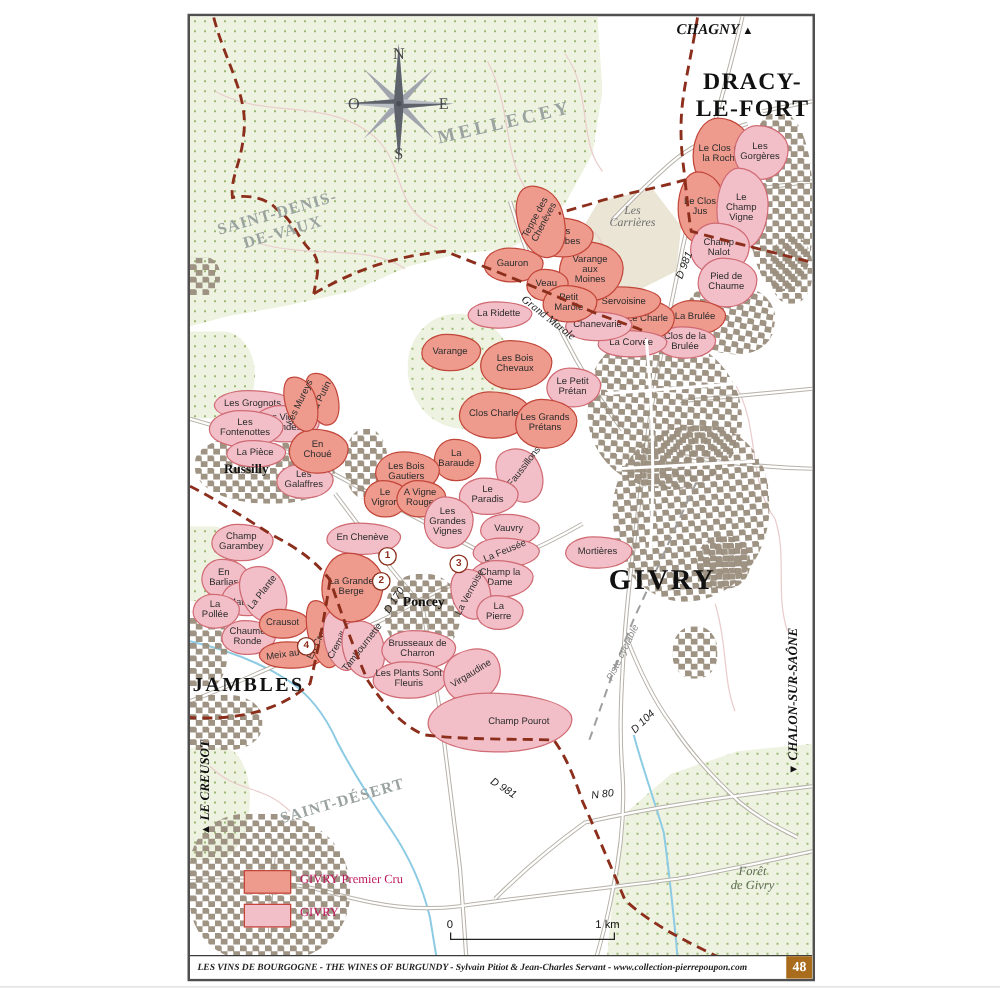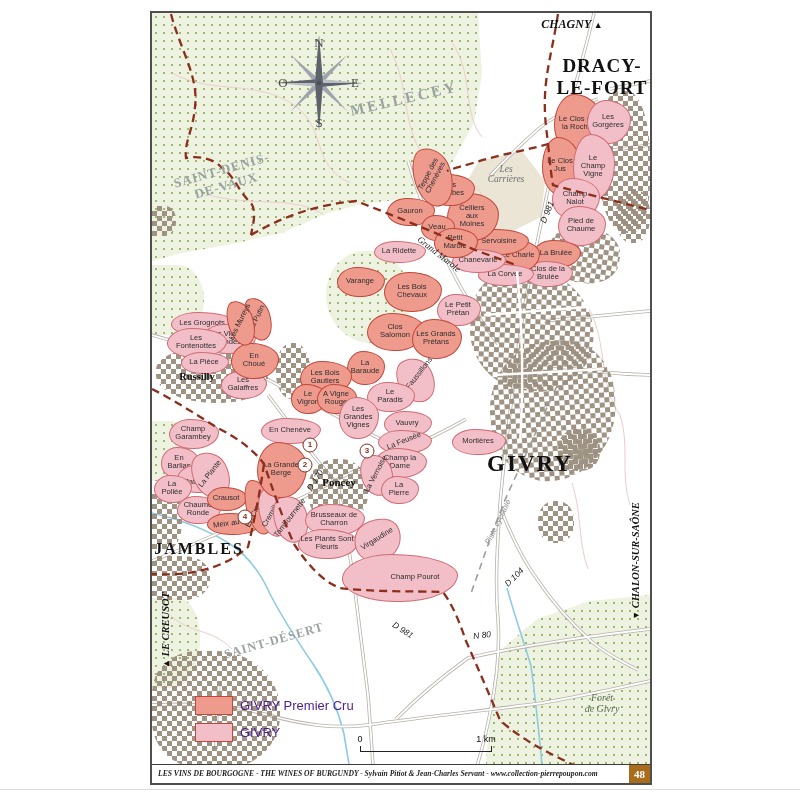--- a/index.html
+++ b/index.html
@@ -41,21 +41,21 @@
           line-height:12px;text-align:center;transform:translate(-50%,-50%);}
   
   .edge{position:absolute;font-family:"Liberation Serif",serif;font-weight:bold;font-style:italic;
         color:#111;white-space:nowrap;transform:translate(-50%,-50%);}
   .edge .arr{font-style:normal;font-size:9px;}
   
   .refs{position:absolute;left:385px;top:488px;font-size:9px;color:#111;line-height:12px;}
   .refs .row{white-space:nowrap;}
   
   .lgd-box{position:absolute;width:36px;height:17px;border:1px solid #c2473a;}
-  .lgd-lab{position:absolute;font-size:13px;color:#4c1d95;white-space:nowrap;}
+  .lgd-lab{position:absolute;font-size:10px;color:#be185d;white-space:nowrap;font-family:Liberation Serif, serif;}
   
   .scale-line{position:absolute;left:208px;top:733px;width:130px;height:5px;
               border-bottom:1.4px solid #222;border-left:1.4px solid #222;border-right:1.4px solid #222;}
   .scale-num{position:absolute;font-size:9px;color:#111;transform:translate(-50%,-100%);}
   
   .cmp{position:absolute;transform:translate(-50%,-50%);font-family:"Liberation Serif",serif;
        font-size:13px;color:#4a4a4a;}
   
   .footer{position:absolute;left:0;bottom:0;width:498px;height:18px;background:#fff;
           border-top:1.2px solid #3c3c3c;}
@@ -171,41 +171,41 @@
         <div class="plabel" style="left: 396px; top: 260px; width: 44px; transform: translate(-50%, -50%);">Clos de la Brulée</div>
         <div class="parcel pc" style="left: 346px; top: 227px; width: 40px; height: 30px; border-radius: 42% 58% 50% 46% / 52% 44% 56% 48%;"></div>
         <div class="plabel" style="left: 366px; top: 242px; width: 34px; transform: translate(-50%, -50%);">Le Charle</div>
         <div class="parcel vg" style="left: 326px; top: 251px; width: 54px; height: 20px; border-radius: 42% 58% 50% 46% / 52% 44% 56% 48%;"></div>
         <div class="plabel nowrap" style="left: 353px; top: 261px; width: auto; transform: translate(-50%, -50%);">La Corvée</div>
         <div class="parcel pc" style="left: 319px; top: 216px; width: 56px; height: 24px; border-radius: 42% 58% 50% 46% / 52% 44% 56% 48%;"></div>
         <div class="plabel nowrap" style="left: 347px; top: 228px; width: auto; transform: translate(-50%, -50%);">Servoisine</div>
         <div class="parcel vg" style="left: 300px; top: 236px; width: 52px; height: 22px; border-radius: 42% 58% 50% 46% / 52% 44% 56% 48%;"></div>
         <div class="plabel nowrap" style="left: 326px; top: 247px; width: auto; transform: translate(-50%, -50%);">Chanevarie</div>
         <div class="parcel pc" style="left: 295px; top: 180px; width: 50px; height: 46px; border-radius: 42% 58% 50% 46% / 52% 44% 56% 48%;"></div>
-        <div class="plabel" style="left: 320px; top: 203px; width: 34px; transform: translate(-50%, -50%);">Celliers aux Moines</div>
+        <div class="plabel" style="left: 320px; top: 203px; width: 34px; transform: translate(-50%, -50%);">Varange aux Moines</div>
         <div class="parcel pc" style="left: 275px; top: 161px; width: 46px; height: 30px; border-radius: 42% 58% 50% 46% / 52% 44% 56% 48%;"></div>
         <div class="plabel" style="left: 298px; top: 176px; width: 38px; transform: translate(-50%, -50%);">Les Combes</div>
         <div class="parcel pc" style="left: 262px; top: 134px; width: 36px; height: 58px; border-radius: 42% 58% 50% 46% / 52% 44% 56% 48%; transform: rotate(-18deg);"></div>
         <div class="plabel" style="left: 280px; top: 163px; width: 58px; transform: translate(-50%, -50%) rotate(-62deg);">Teppe des Chenèves</div>
         <div class="parcel pc" style="left: 235px; top: 185px; width: 46px; height: 26px; border-radius: 42% 58% 50% 46% / 52% 44% 56% 48%;"></div>
         <div class="plabel nowrap" style="left: 258px; top: 198px; width: auto; transform: translate(-50%, -50%);">Gauron</div>
         <div class="parcel pc" style="left: 269px; top: 202px; width: 32px; height: 24px; border-radius: 42% 58% 50% 46% / 52% 44% 56% 48%;"></div>
         <div class="plabel nowrap" style="left: 285px; top: 214px; width: auto; transform: translate(-50%, -50%);">Veau</div>
         <div class="parcel pc" style="left: 282px; top: 215px; width: 42px; height: 28px; border-radius: 42% 58% 50% 46% / 52% 44% 56% 48%;"></div>
         <div class="plabel" style="left: 303px; top: 229px; width: 32px; transform: translate(-50%, -50%);">Petit Marole</div>
         <div class="parcel vg" style="left: 222px; top: 228px; width: 50px; height: 20px; border-radius: 42% 58% 50% 46% / 52% 44% 56% 48%;"></div>
         <div class="plabel nowrap" style="left: 247px; top: 238px; width: auto; transform: translate(-50%, -50%);">La Ridette</div>
         <div class="parcel pc" style="left: 185px; top: 254px; width: 46px; height: 28px; border-radius: 42% 58% 50% 46% / 52% 44% 56% 48%;"></div>
         <div class="plabel nowrap" style="left: 208px; top: 268px; width: auto; transform: translate(-50%, -50%);">Varange</div>
         <div class="parcel pc" style="left: 232px; top: 259px; width: 56px; height: 38px; border-radius: 42% 58% 50% 46% / 52% 44% 56% 48%;"></div>
         <div class="plabel" style="left: 260px; top: 278px; width: 40px; transform: translate(-50%, -50%);">Les Bois Chevaux</div>
         <div class="parcel vg" style="left: 285px; top: 281px; width: 42px; height: 30px; border-radius: 42% 58% 50% 46% / 52% 44% 56% 48%;"></div>
         <div class="plabel" style="left: 306px; top: 296px; width: 36px; transform: translate(-50%, -50%);">Le Petit Prétan</div>
         <div class="parcel pc" style="left: 215px; top: 300px; width: 56px; height: 36px; border-radius: 42% 58% 50% 46% / 52% 44% 56% 48%;"></div>
-        <div class="plabel" style="left: 243px; top: 318px; width: 42px; transform: translate(-50%, -50%);">Clos Salomon</div>
+        <div class="plabel" style="left: 243px; top: 318px; width: 42px; transform: translate(-50%, -50%);">Clos Charle</div>
         <div class="parcel pc" style="left: 260px; top: 306px; width: 48px; height: 38px; border-radius: 42% 58% 50% 46% / 52% 44% 56% 48%;"></div>
         <div class="plabel" style="left: 284px; top: 325px; width: 42px; transform: translate(-50%, -50%);">Les Grands Prétans</div>
         <div class="parcel vg" style="left: 246px; top: 344px; width: 34px; height: 44px; border-radius: 42% 58% 50% 46% / 52% 44% 56% 48%; transform: rotate(-30deg);"></div>
         <div class="plabel" style="left: 263px; top: 366px; width: 64px; transform: translate(-50%, -50%) rotate(-52deg);">Les Faussillons</div>
         <div class="parcel vg" style="left: 215px; top: 369px; width: 46px; height: 28px; border-radius: 42% 58% 50% 46% / 52% 44% 56% 48%;"></div>
         <div class="plabel" style="left: 238px; top: 383px; width: 36px; transform: translate(-50%, -50%);">Le Paradis</div>
         <div class="parcel vg" style="left: 232px; top: 398px; width: 46px; height: 24px; border-radius: 42% 58% 50% 46% / 52% 44% 56% 48%;"></div>
         <div class="plabel nowrap" style="left: 255px; top: 410px; width: auto; transform: translate(-50%, -50%);">Vauvry</div>
         <div class="parcel vg" style="left: 226px; top: 417px; width: 52px; height: 22px; border-radius: 42% 58% 50% 46% / 52% 44% 56% 48%;"></div>
         <div class="plabel" style="left: 252px; top: 428px; width: 52px; transform: translate(-50%, -50%) rotate(-22deg);">La Feusée</div>

